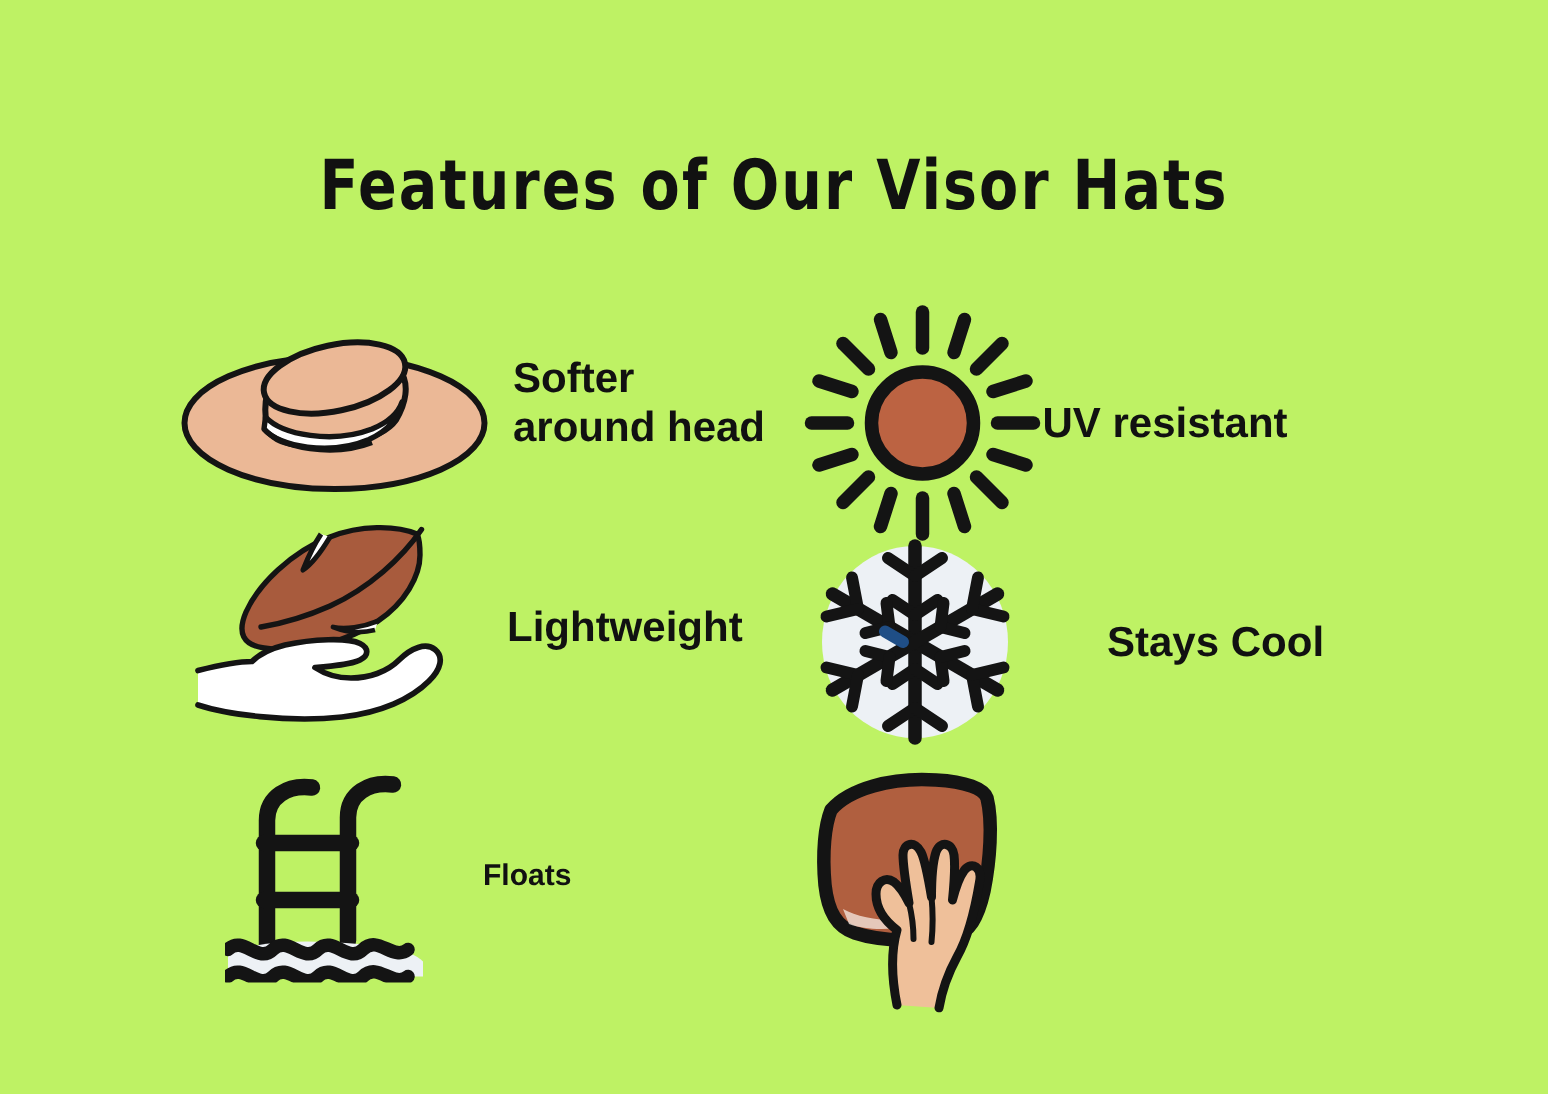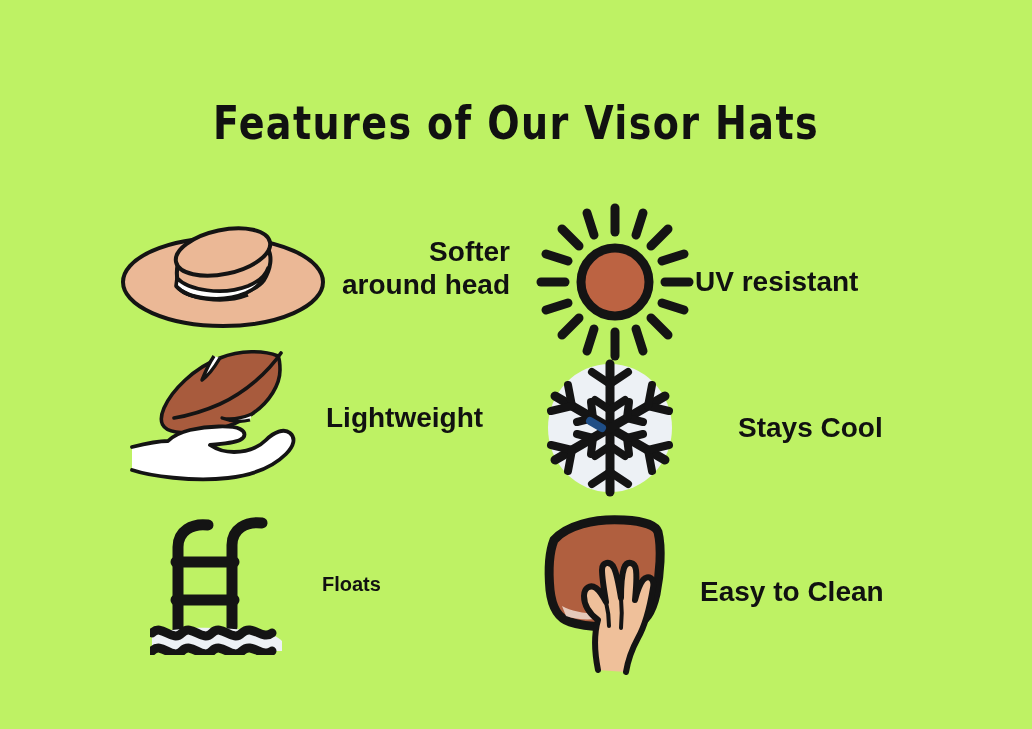--- a/index.html
+++ b/index.html
@@ -39,21 +39,20 @@
     white-space: nowrap;
   }
 
   
   .features {
     position: absolute;
     top: 190px;
     left: 0;
     width: 864px;
     height: 520px;
-    text-align: right;
   }
 
   .feature {
     position: absolute;
     display: flex;
     align-items: center;
   }
 
   .feature .icon-box {
     flex: 0 0 auto;
@@ -75,21 +74,21 @@
   #f-softer      { left: 118px;  top: 16px;  }
   #f-light       { left: 128px;  top: 158px; }
   #f-floats      { left: 150px;  top: 325px; }
 
   
   #f-uv          { left: 535px;  top: 12px;  }
   #f-cool        { left: 540px;  top: 168px; }
   #f-clean       { left: 532px;  top: 320px; }
 
   #f-softer .label { font-size: 28px; margin-left: 14px; }
-  #f-light  .label { font-size: 28px; margin-left: 8px;  }
+  #f-light  .label { font-size: 28px; margin-left: 20px;  }
   #f-floats .label { font-size: 20px; margin-left: 32px; }
   #f-uv     .label { font-size: 28px; margin-left: 0; }
   #f-cool   .label { font-size: 28px; margin-left: 58px; }
   #f-clean  .label { font-size: 28px; margin-left: 18px; }
 
   svg { display: block; }
 </style>
 </head>
 <body>
 
@@ -260,17 +259,16 @@
                    C89 76 90 64 92 58 C95 50 103 52 104 60 C105 68 104 80 103 90
                    C105 82 108 74 111 70 C116 64 123 68 121 78
                    C118 96 114 114 106 128 C100 139 96 150 94 162" fill="#EFC09A" stroke="#141414" stroke-width="6" stroke-linejoin="round" stroke-linecap="round"></path>
 
           <g stroke="#141414" stroke-width="4" fill="none" stroke-linecap="round">
             <path d="M74 92 C76 100 77 108 77 116"></path>
             <path d="M89 88 C90 98 90 108 89 118"></path>
           </g>
         </svg>
       </div>
-      <div class="label">Easy to Clean</div>
     </div>
 
   </div>
 </div>
 
 </body></html>

